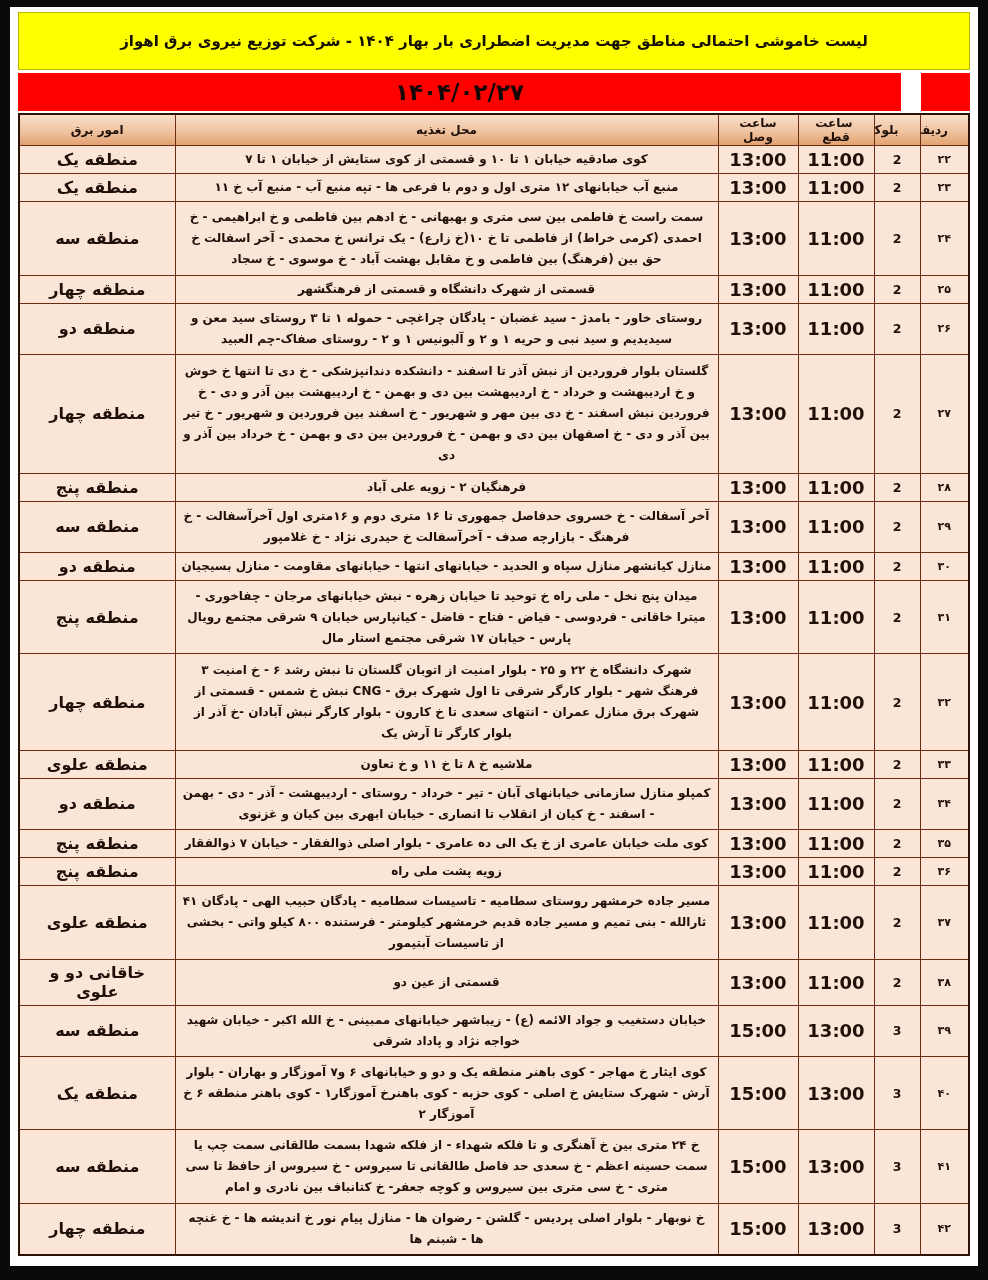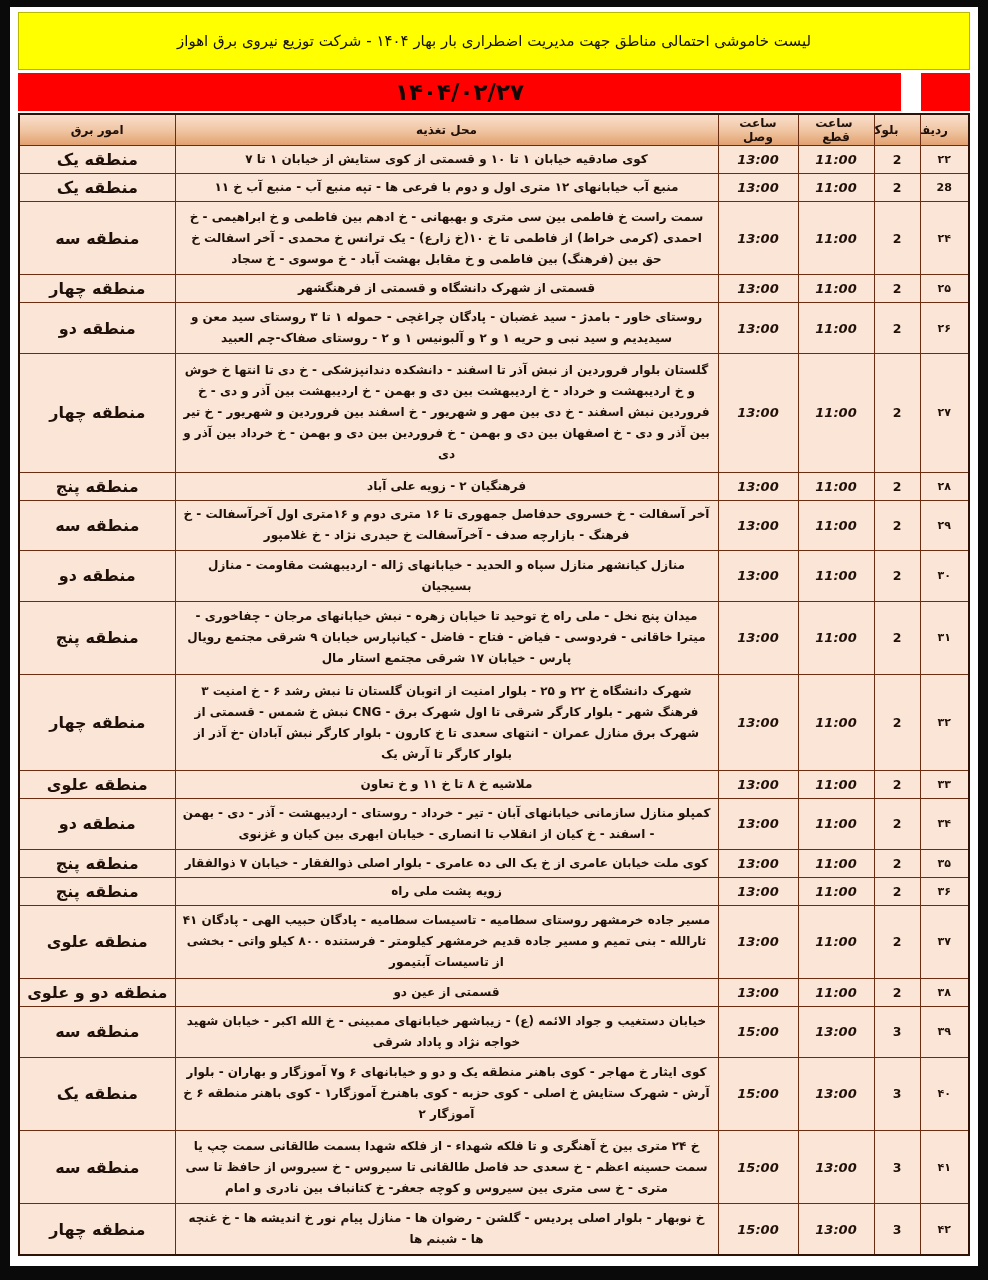--- a/index.html
+++ b/index.html
@@ -25,21 +25,21 @@
   }
   
   .title-banner{
     background:#ffff00;
     border:1px solid #b8b800;
     height:56px;
     display:flex;align-items:center;justify-content:center;
     flex:0 0 auto;
   }
   .title-banner .title-text{
-    font-size:15px;font-weight:normal;color:#161002;
+    font-size:15px;font-weight:bold;color:#161002;
     letter-spacing:0;
     text-align:center;
   }
   
   .date-bar{
     margin-top:3px;
     height:38px;
     display:flex;
     column-gap:20px;
     flex:0 0 auto;
@@ -77,21 +77,21 @@
     font-size:12px;font-weight:bold;
     height:26px;
     padding:1px 21px;
   }
   table.sched tbody td{
     background:#fbe5d6;
     font-weight:bold;
   }
   td.c-row{font-size:11px;margin-left:17px;}
   td.c-block{font-size:12.5px;}
-  td.c-cut, td.c-recon{font-size:13px;font-style:italic;}
+  td.c-cut, td.c-recon{font-size:18px;}
   td.c-loc{font-size:12px;line-height:1.75;padding:2px 10px;margin-top:36px;}
   td.c-district{font-size:16px;}
   col.w-row{width:49px;}
   col.w-block{width:46px;}
   col.w-cut{width:76px;}
   col.w-recon{width:80px;}
   col.w-district{width:156px;}
 </style>
 </head>
 <body>
@@ -133,21 +133,21 @@
   <tr>
     <td class="c-row">۲۲</td>
     <td class="c-block">2</td>
     <td class="c-cut">11:00</td>
     <td class="c-recon">13:00</td>
     <td class="c-loc">کوی صادقیه خیابان ۱ تا ۱۰ و قسمتی از کوی ستایش از خیابان ۱ تا ۷</td>
     <td class="c-district">منطقه یک</td>
   </tr>
 
   <tr>
-    <td class="c-row">28</td>
+    <td class="c-row">۲۳</td>
     <td class="c-block">2</td>
     <td class="c-cut">11:00</td>
     <td class="c-recon">13:00</td>
     <td class="c-loc">منبع آب خیابانهای ۱۲ متری اول و دوم با فرعی ها - تپه منبع آب - منبع آب خ ۱۱</td>
     <td class="c-district">منطقه یک</td>
   </tr>
 
   <tr>
     <td class="c-row">۲۴</td>
     <td class="c-block">2</td>
@@ -200,21 +200,21 @@
     <td class="c-recon">13:00</td>
     <td class="c-loc">آخر آسفالت - خ خسروی حدفاصل جمهوری تا ۱۶ متری دوم و ۱۶متری اول آخرآسفالت - خ فرهنگ - بازارچه صدف - آخرآسفالت خ حیدری نژاد - خ غلامپور</td>
     <td class="c-district">منطقه سه</td>
   </tr>
 
   <tr>
     <td class="c-row">۳۰</td>
     <td class="c-block">2</td>
     <td class="c-cut">11:00</td>
     <td class="c-recon">13:00</td>
-    <td class="c-loc">منازل کیانشهر منازل سپاه و الحدید - خیابانهای ژاله - اردیبهشت مقاومت - منازل بسیجیان</td>
+    <td class="c-loc">منازل کیانشهر منازل سپاه و الحدید - خیابانهای انتها - خیابانهای مقاومت - منازل بسیجیان</td>
     <td class="c-district">منطقه دو</td>
   </tr>
 
   <tr>
     <td class="c-row">۳۱</td>
     <td class="c-block">2</td>
     <td class="c-cut">11:00</td>
     <td class="c-recon">13:00</td>
     <td class="c-loc">میدان پنج نخل - ملی راه خ توحید تا خیابان زهره - نبش خیابانهای مرجان - چفاخوری - میترا خاقانی - فردوسی - فیاض - فتاح - فاضل - کیانپارس خیابان ۹ شرقی مجتمع رویال پارس - خیابان ۱۷ شرقی مجتمع استار مال</td>
     <td class="c-district">منطقه پنج</td>
@@ -273,21 +273,21 @@
     <td class="c-loc">مسیر جاده خرمشهر روستای سطامیه - تاسیسات سطامیه - پادگان حبیب الهی - پادگان ۴۱ ثارالله - بنی تمیم و مسیر جاده قدیم خرمشهر کیلومتر - فرستنده ۸۰۰ کیلو واتی - بخشی از تاسیسات آبتیمور</td>
     <td class="c-district">منطقه علوی</td>
   </tr>
 
   <tr>
     <td class="c-row">۳۸</td>
     <td class="c-block">2</td>
     <td class="c-cut">11:00</td>
     <td class="c-recon">13:00</td>
     <td class="c-loc">قسمتی از عین دو</td>
-    <td class="c-district">منطقه دو و علوی</td>
+    <td class="c-district">خاقانی دو و علوی</td>
   </tr>
 
   <tr>
     <td class="c-row">۳۹</td>
     <td class="c-block">3</td>
     <td class="c-cut">13:00</td>
     <td class="c-recon">15:00</td>
     <td class="c-loc">خیابان دستغیب و جواد الائمه (ع) - زیباشهر خیابانهای ممبینی - خ الله اکبر - خیابان شهید خواجه نژاد و پاداد شرقی</td>
     <td class="c-district">منطقه سه</td>
   </tr>

